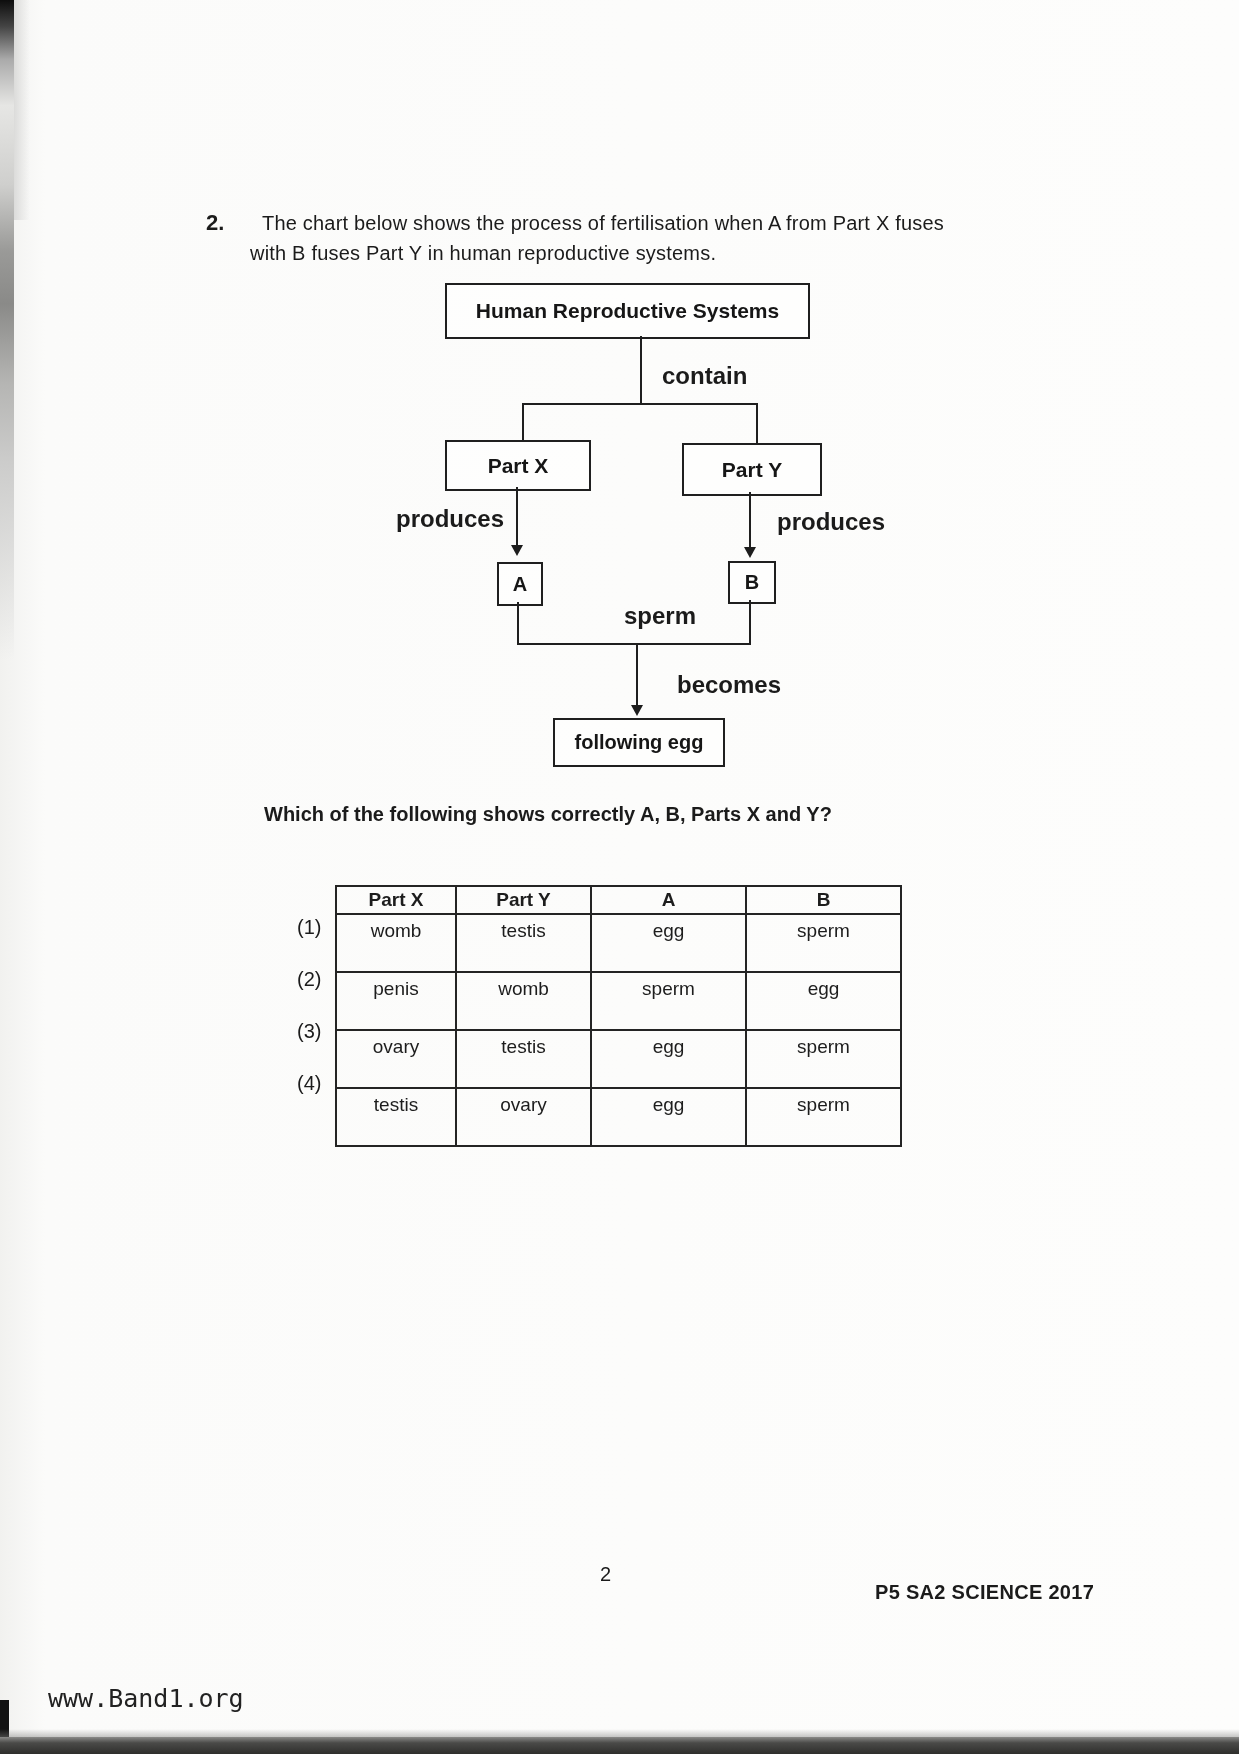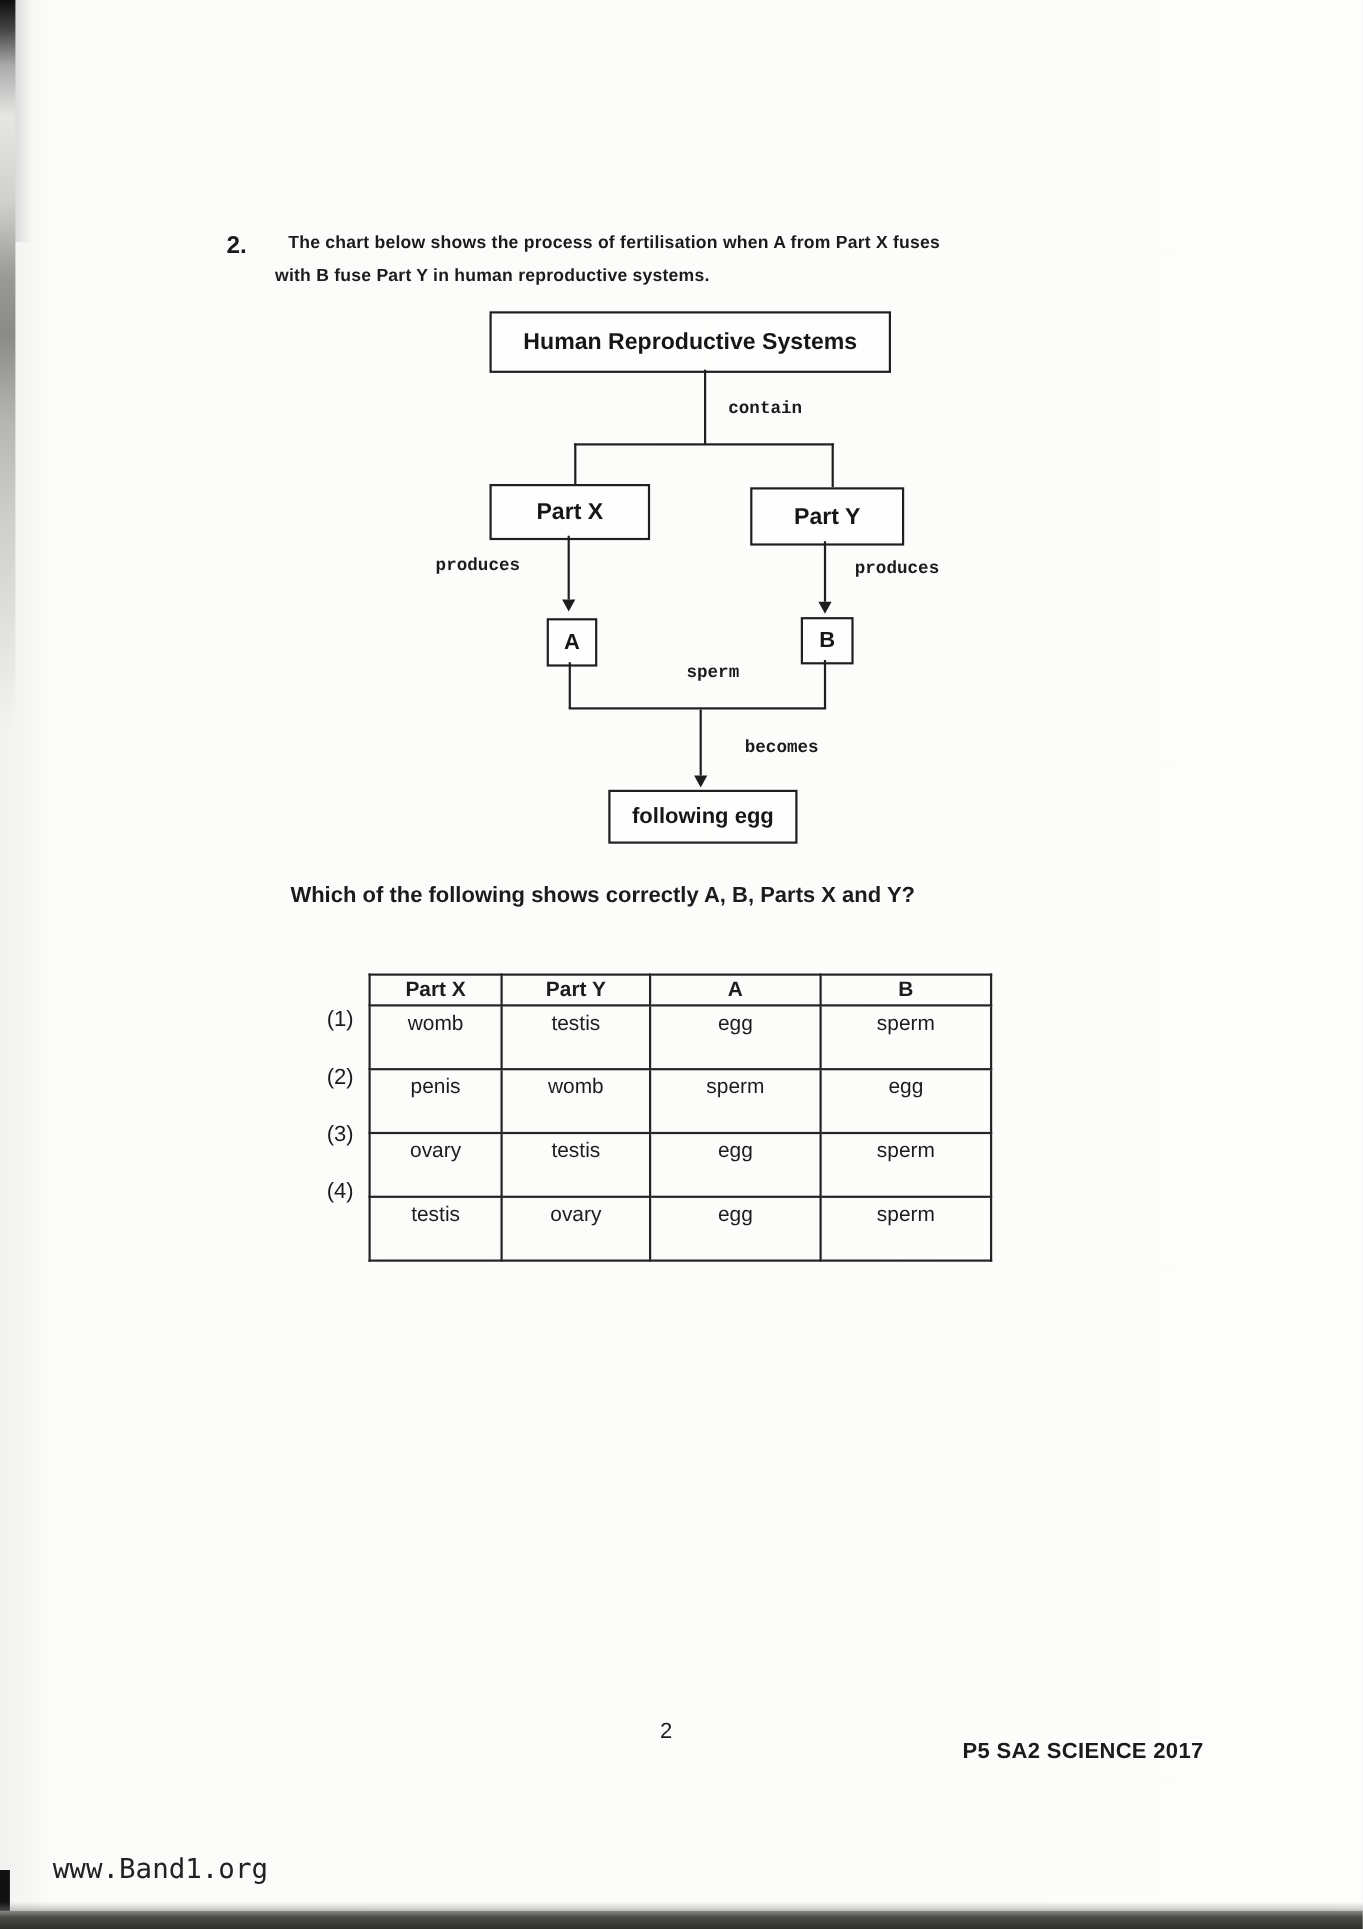--- a/index.html
+++ b/index.html
@@ -5,29 +5,29 @@
   html,body { margin:0; padding:0; background:#d9d9d9; }
   .page {
     position:relative; width:1239px; height:1754px; overflow:hidden;
     background:linear-gradient(to right, #f1f1ef 0px, #fbfbfa 45px, #fdfdfc 100%);
     font-family:"Liberation Sans", sans-serif; color:#1d1d1d;
   }
   .content { position:absolute; inset:0; filter:blur(0.3px); }
   .abs { position:absolute; }
   .txt { position:absolute; white-space:nowrap; color:#1b1b1b; }
   .qnum  { font-size:22px; font-weight:bold; }
-  .qline { font-size:16px; font-weight:700; letter-spacing:0.2px; }
+  .qline { font-size:20px; font-weight:400; letter-spacing:0.2px; }
   .subq  { font-size:20px; font-weight:600; }
   .box {
     position:absolute; border:2px solid #1f1f1f; background:rgba(255,255,255,0.6);
     display:flex; align-items:center; justify-content:center;
     font-weight:bold; font-size:21px; color:#161616;text-align:right;
   }
   .vline, .hline { position:absolute; background:#1f1f1f; }
-  .fl-label { position:absolute; font-size:16px; font-weight:600; color:#1b1b1b; white-space:nowrap;font-family:Liberation Mono, monospace; }
+  .fl-label { position:absolute; font-size:24px; font-weight:600; color:#1b1b1b; white-space:nowrap; }
   .arrowhead {
     position:absolute; width:0; height:0;
     border-left:6px solid transparent; border-right:6px solid transparent;
     border-top:11px solid #1d1d1d;
   }
   table.opt { position:absolute; left:335px; top:885px; border-collapse:collapse; table-layout:fixed; background:transparent; }
   table.opt th, table.opt td { border:2px solid #242424; text-align:center; }
   table.opt th { height:26px; font-size:19px; font-weight:bold; padding:0; }
   table.opt td { height:50px; font-size:19px; vertical-align:top; padding-top:5px; font-weight:500; }
   .opt-label { position:absolute; left:297px; font-size:20px; color:#1b1b1b; }
@@ -57,21 +57,21 @@
   <div class="abs edge-wash"></div>
   <div class="abs edge-streak"></div>
   <div class="abs edge-bottom-bar"></div>
   <div class="abs bottom-band2"></div>
   <div class="abs bottom-band"></div>
 
   <div class="content">
 
     <div class="txt qnum" style="left:206px; top:210px;">2.</div>
     <div class="txt qline" style="left:262px; top:212px;">The chart below shows the process of fertilisation when A from Part X fuses</div>
-    <div class="txt qline" style="left:250px; top:242px;">with B fuse Part Y in human reproductive systems.</div>
+    <div class="txt qline" style="left:250px; top:242px;">with B fuses Part Y in human reproductive systems.</div>
 
     <div>
       <div class="box" style="left:445px; top:283px; width:361px; height:52px;">Human Reproductive Systems</div>
 
       <div class="vline" style="left:640px; top:336px; width:2px; height:68px;"></div>
       <div class="fl-label" style="left:662px; top:362px;">contain</div>
 
       <div class="hline" style="left:522px; top:403px; width:236px; height:2px;"></div>
       <div class="vline" style="left:522px; top:403px; width:2px; height:37px;"></div>
       <div class="vline" style="left:756px; top:403px; width:2px; height:40px;"></div>

